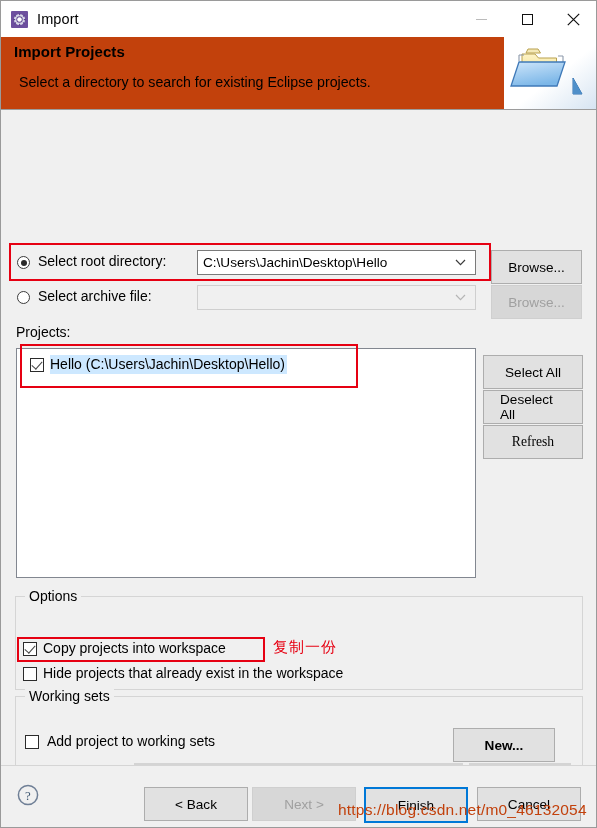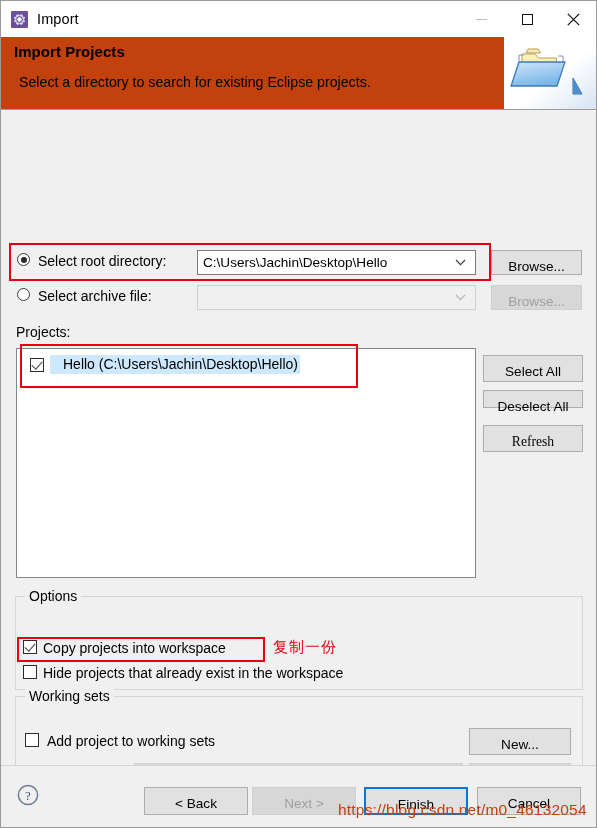--- a/index.html
+++ b/index.html
@@ -113,21 +113,21 @@
 
   
   .body {
     flex: 1 1 auto;
     position: relative;
     padding: 0;
   }
 
   .row {
     display: flex;
-    align-items: flex-start;
+    align-items: flex-end;
   }
 
   .radio {
     width: 13px;
     height: 13px;
     border-radius: 50%;
     border: 1.3px solid #3b3b3b;
     box-sizing: border-box;
     background: #fff;
     position: relative;
@@ -168,23 +168,24 @@
   .combo.disabled .chev { color: #b5b5b5; }
 
   .btn {
     border: 1px solid #adadad;
     background: #e1e1e1;
     height: 25px;
     font-size: 13.6px;
     font-family: inherit;
     color: #000;
     display: flex;
+    align-items: center;
     justify-content: center;
     box-sizing: border-box;
-    padding: 8px;
+    padding: 16px;
   }
   .btn.disabled {
     color: #a0a0a0;
     background: #d7d7d7;
     border-color: #cfcfcf;
   }
 
   .checkbox {
     width: 14px;
     height: 14px;
@@ -221,21 +222,21 @@
 
   .listbox {
     position: absolute;
     background: #fff;
     border: 1px solid #828790;
     box-sizing: border-box;
   }
   .list-item-text {
     background: #cde8ff;
     font-size: 14px;
-    padding: 1px 2px 2px 13px;
+    padding: 1px 2px 2px 0;
   }
 
   .redbox {
     position: absolute;
     border: 2.5px solid #e60012;
     box-sizing: border-box;
     pointer-events: none;
   }
   .annot-cn {
     position: absolute;
@@ -410,21 +411,21 @@
       <span class="lbl" style="margin-left:6px;">Hide projects that already exist in the workspace</span>
     </div>
 
     <div class="group" style="left:14px;top:586px;width:568px;height:96px;">
       <div class="group-title">Working sets</div>
     </div>
     <div class="row" style="position:absolute;left:24px;top:623px;">
       <div class="checkbox"></div>
       <span class="lbl" style="margin-left:8px;">Add project to working sets</span>
     </div>
-    <div class="btn" style="position:absolute;left:468px;top:618px;width:102px;height:27px;">
+    <div class="btn" style="position:absolute;left:452px;top:618px;width:102px;height:27px;font-weight:bold;">
       <span>New...</span>
     </div>
     <div class="lbl" style="position:absolute;left:24px;top:657px;color:#a6a6a6;">Working sets:</div>
     <div class="combo disabled" style="position:absolute;left:133px;top:653px;width:329px;background:#d4d4d4;border-color:#d4d4d4;">
       <span></span>
       <svg class="chev" width="11" height="7" viewBox="0 0 11 7">
           <path d="M1 1 L5.5 5.6 L10 1" stroke="#a8a8a8" stroke-width="1.2" fill="none"></path>
         </svg>
     </div>
     <div class="btn disabled" style="position:absolute;left:468px;top:653px;width:102px;height:27px;background:#d4d4d4;border-color:#d4d4d4;">

